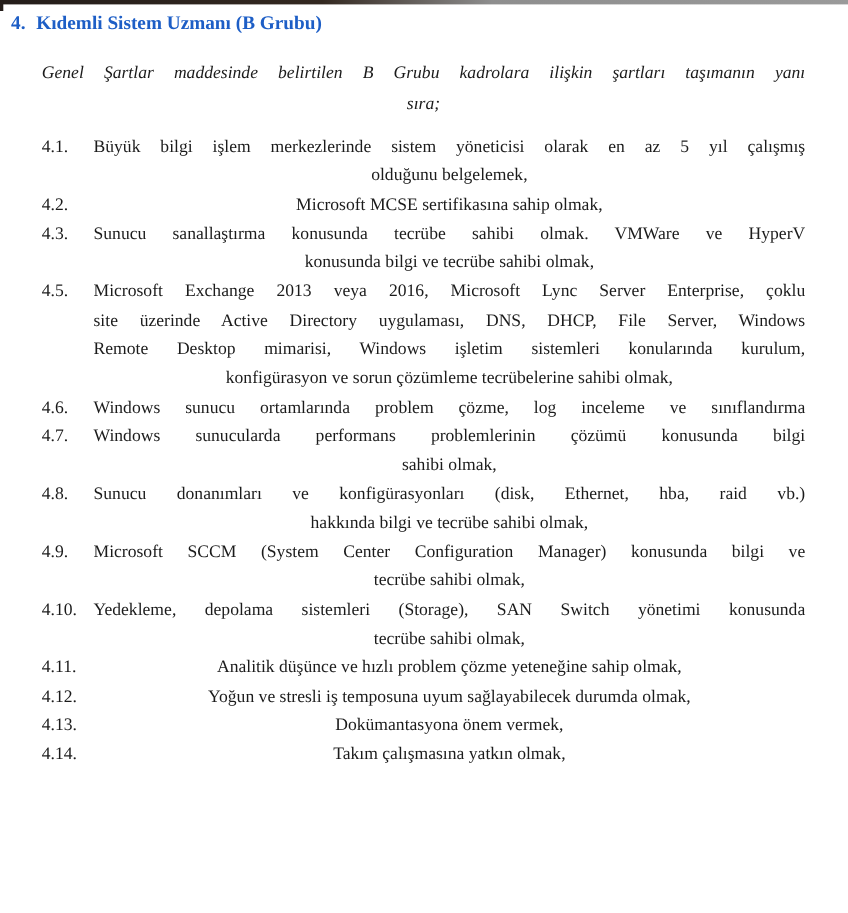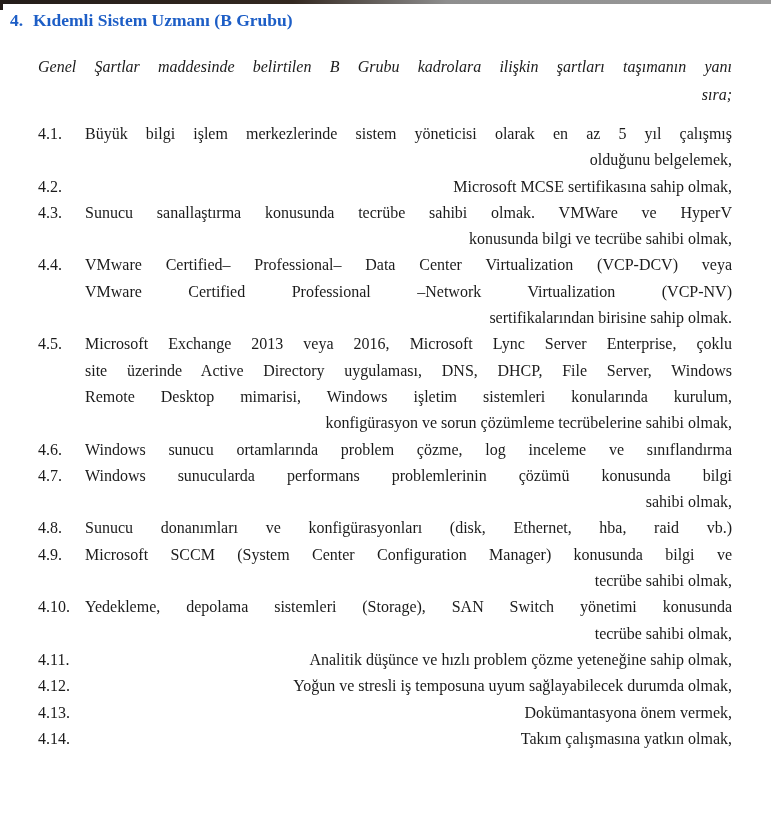--- a/index.html
+++ b/index.html
@@ -37,21 +37,21 @@
     line-height: 28px;
     font-style: italic;
   }
   .items {
     margin: 12px 39px 0 38px;
     font-size: 16px;
     line-height: 26.3px;
   }
   .item { position: relative; padding-left: 47px; }
   .item .num { position: absolute; left: 0; top: 0; }
-  .line { text-align: right; }
+  .line { text-align: center; }
   .line.just {
     text-align: justify;
     text-align-last: justify;
     text-justify: inter-word;
   }
 </style>
 </head>
 <body style="--heading-blue: #1d5ec6; color: rgb(27, 27, 27);">
 
 <div class="top-bar"></div>
@@ -76,44 +76,39 @@
     <div class="item">
       <span class="num">4.2.</span>
       <div class="line">Microsoft MCSE sertifikasına sahip olmak,</div>
     </div>
     <div class="item">
       <span class="num">4.3.</span>
       <div class="line just">Sunucu sanallaştırma konusunda tecrübe sahibi olmak. VMWare ve HyperV</div>
       <div class="line">konusunda bilgi ve tecrübe sahibi olmak,</div>
     </div>
     <div class="item">
-      <span class="num">4.4.</span>
-      <div class="line just">VMware Certified– Professional– Data Center Virtualization (VCP-DCV) veya</div>
-      <div class="line just">VMware Certified Professional –Network Virtualization (VCP-NV)</div>
-      <div class="line">sertifikalarından birisine sahip olmak.</div>
-    </div>
-    <div class="item">
       <span class="num">4.5.</span>
       <div class="line just">Microsoft Exchange 2013 veya 2016, Microsoft Lync Server Enterprise, çoklu</div>
       <div class="line just">site üzerinde Active Directory uygulaması, DNS, DHCP, File Server, Windows</div>
       <div class="line just">Remote Desktop mimarisi, Windows işletim sistemleri konularında kurulum,</div>
       <div class="line">konfigürasyon ve sorun çözümleme tecrübelerine sahibi olmak,</div>
     </div>
     <div class="item">
       <span class="num">4.6.</span>
       <div class="line just">Windows sunucu ortamlarında problem çözme, log inceleme ve sınıflandırma</div>
     </div>
     <div class="item">
       <span class="num">4.7.</span>
       <div class="line just">Windows sunucularda performans problemlerinin çözümü konusunda bilgi</div>
       <div class="line">sahibi olmak,</div>
     </div>
     <div class="item">
       <span class="num">4.8.</span>
       <div class="line just">Sunucu donanımları ve konfigürasyonları (disk, Ethernet, hba, raid vb.)</div>
+      <div class="line">hakkında bilgi ve tecrübe sahibi olmak,</div>
     </div>
     <div class="item">
       <span class="num">4.9.</span>
       <div class="line just">Microsoft SCCM (System Center Configuration Manager) konusunda bilgi ve</div>
       <div class="line">tecrübe sahibi olmak,</div>
     </div>
     <div class="item">
       <span class="num">4.10.</span>
       <div class="line just">Yedekleme, depolama sistemleri (Storage), SAN Switch yönetimi konusunda</div>
       <div class="line">tecrübe sahibi olmak,</div>

